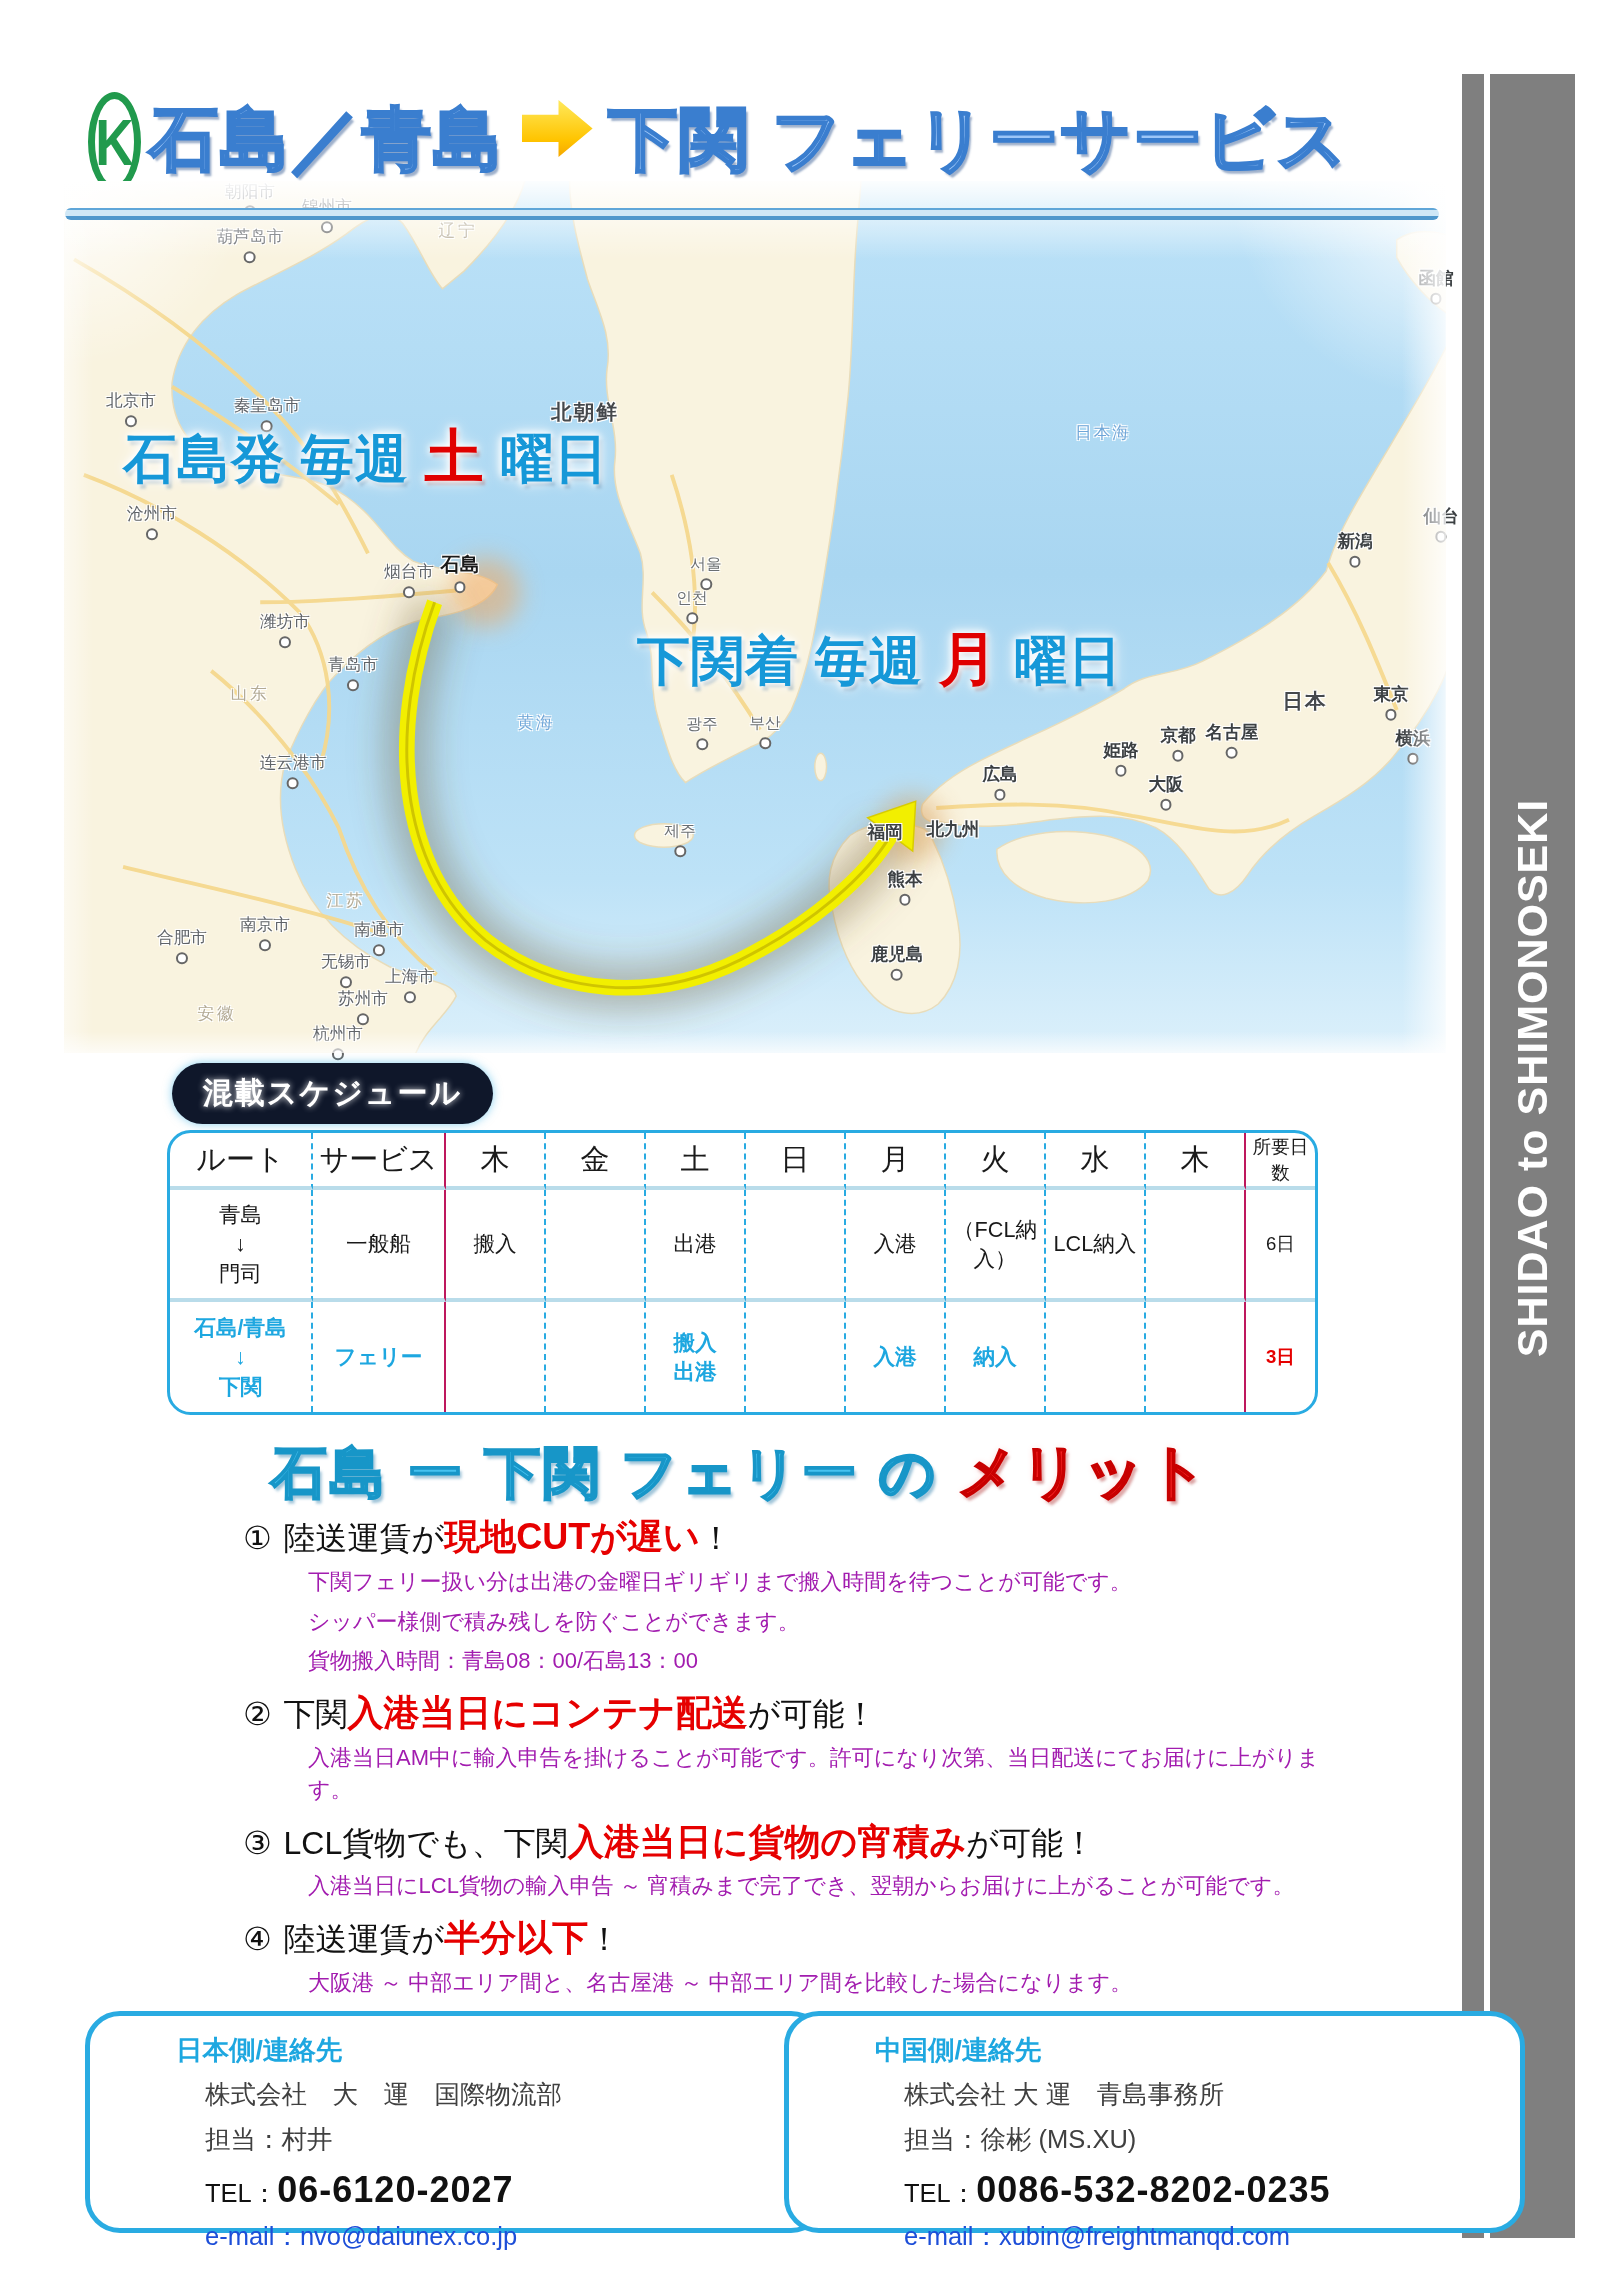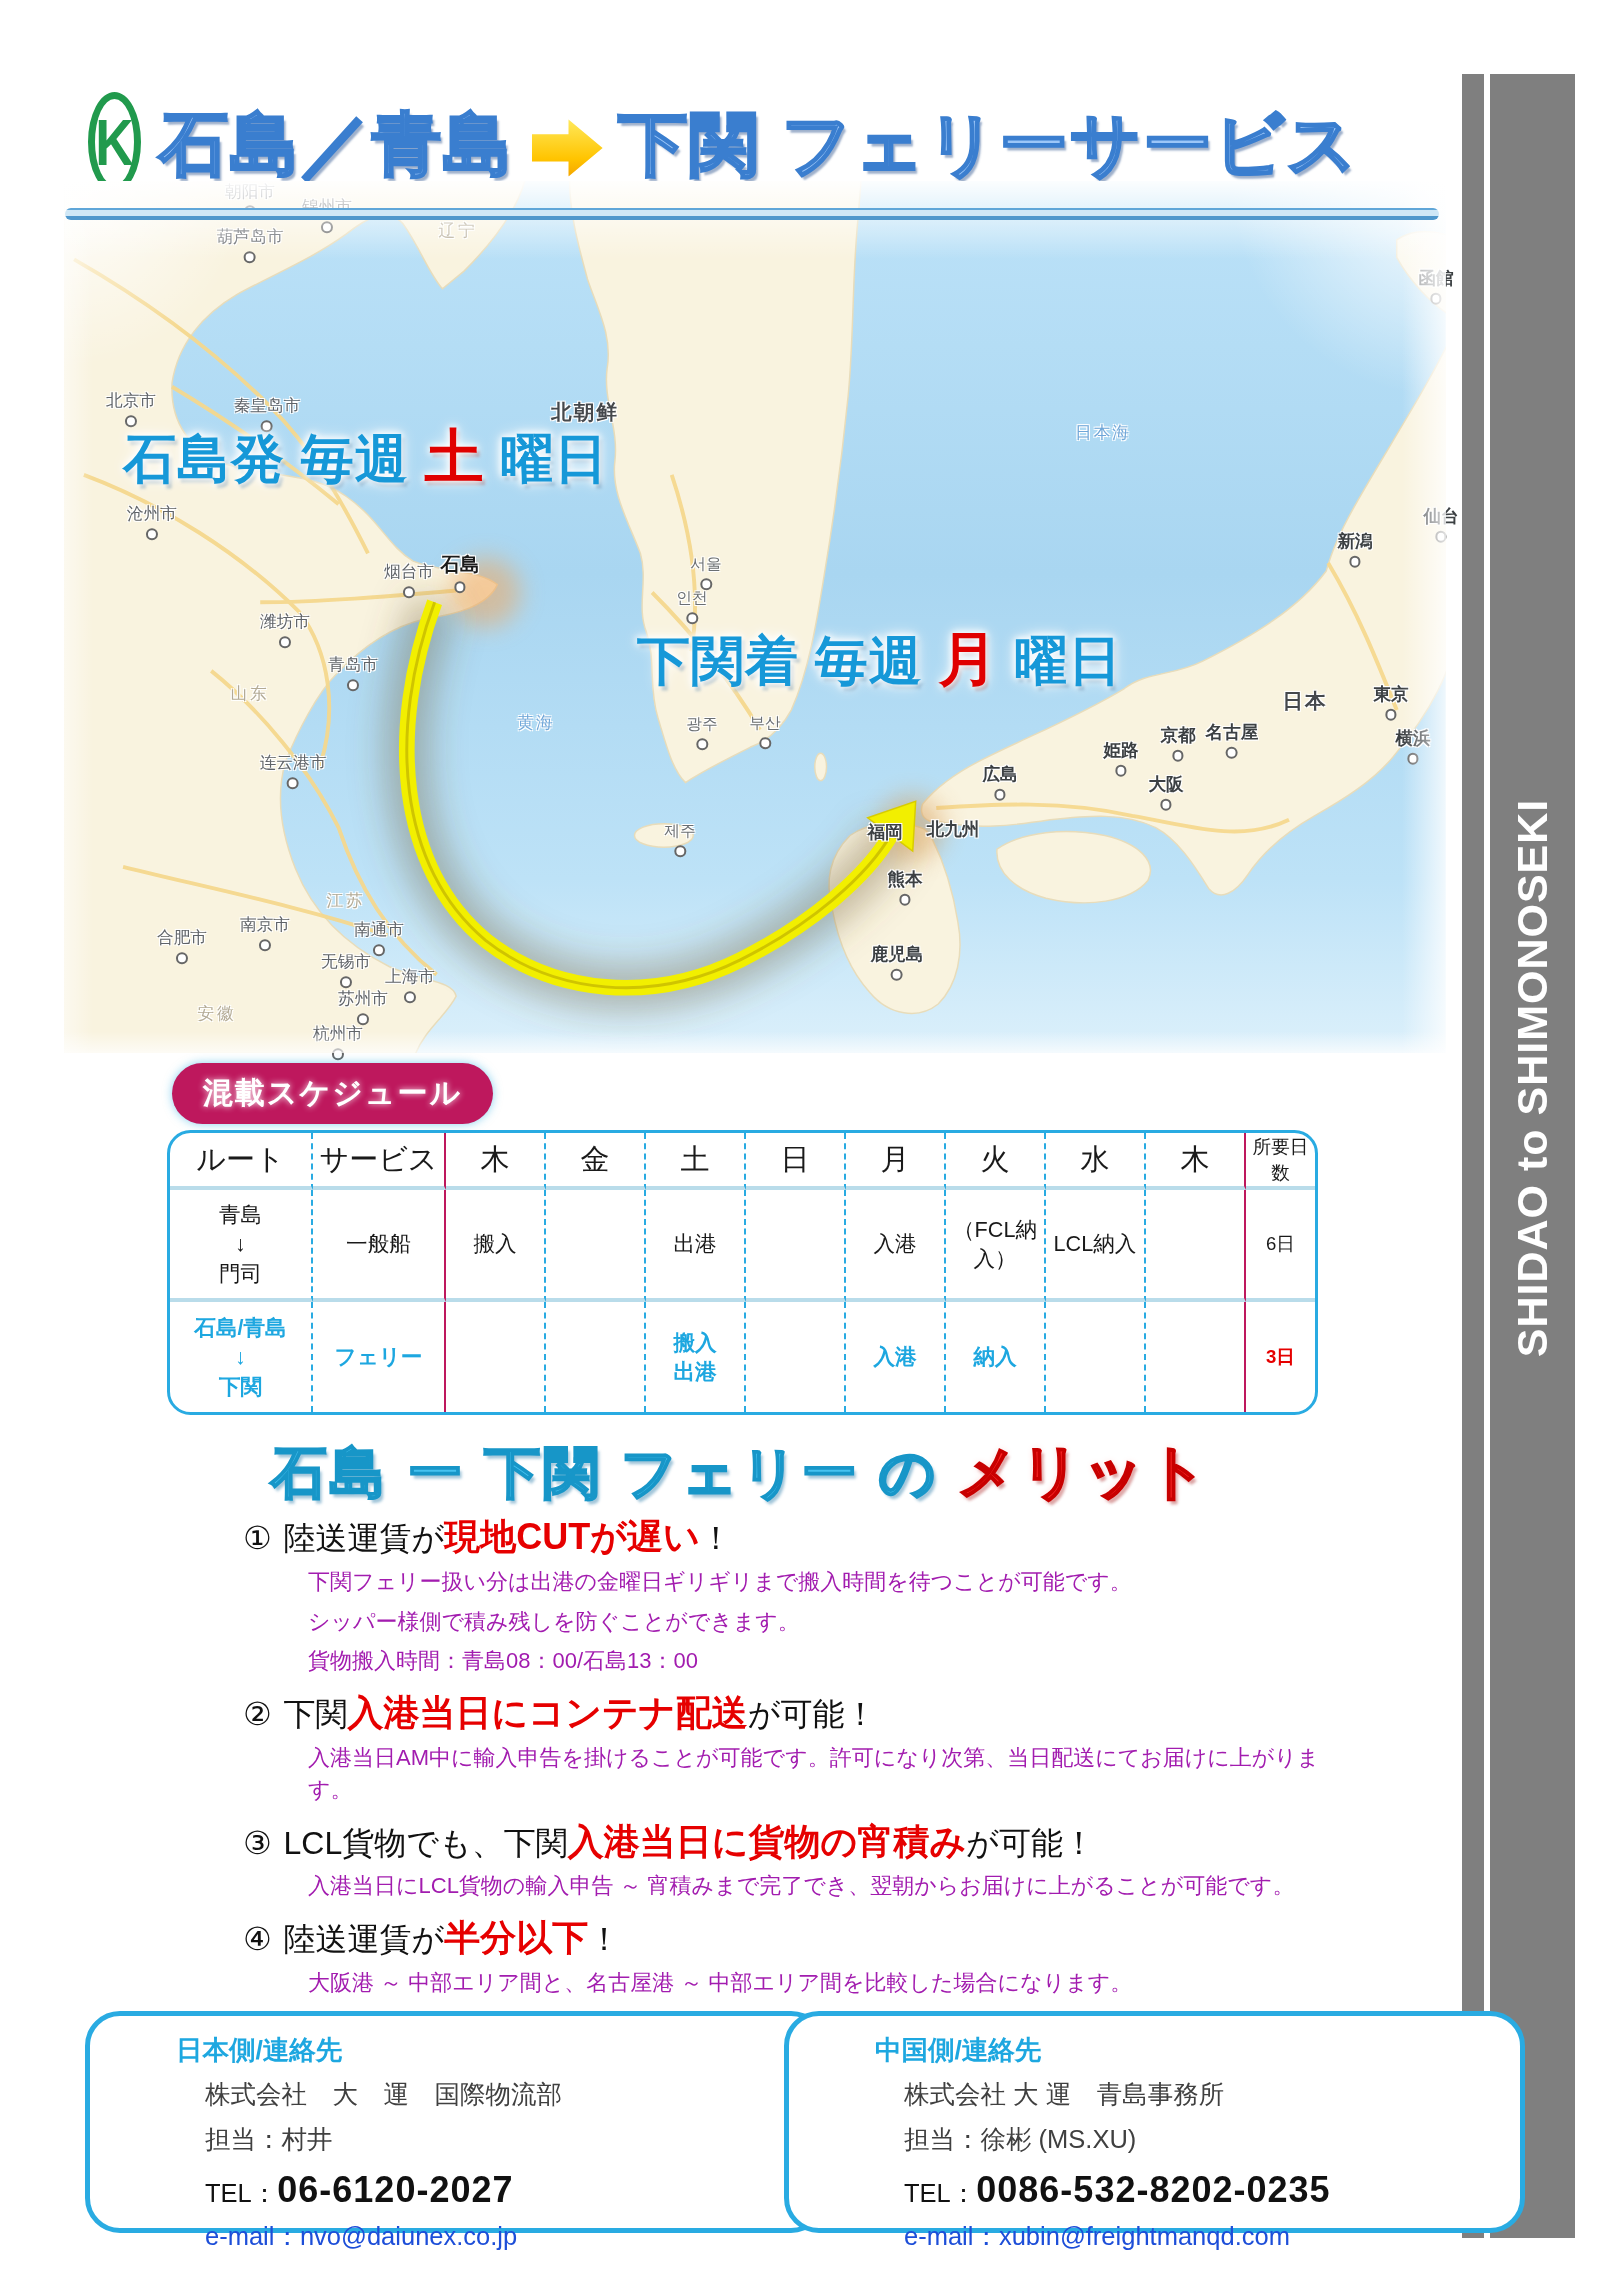--- a/index.html
+++ b/index.html
@@ -9,21 +9,21 @@
   
   .bar-thin{position:absolute;left:1462px;top:74px;width:21.6px;height:2164px;background:#7f7f7f;}
   .bar-wide{position:absolute;left:1490px;top:74px;width:85px;height:2164px;background:#7f7f7f;}
   .side-text{position:absolute;left:1532px;top:1078px;transform:translate(-50%,-50%) rotate(-90deg);
              white-space:nowrap;color:#fff;font-size:43px;font-weight:bold;letter-spacing:1px;}
 
   
   .logo{position:absolute;left:88px;top:92px;width:39px;height:86px;border:7.8px solid #219a4d;
         border-radius:50%;background:#fff;display:flex;align-items:center;justify-content:center;}
   .logo span{color:#219a4d;font-weight:900;font-size:65px;transform:scaleX(.82);line-height:1;}
-  .title-row{position:absolute;left:159px;top:94px;height:102px;display:flex;align-items:center;}
+  .title-row{position:absolute;left:149px;top:94px;height:102px;display:flex;align-items:flex-start;}
   .t3d{font-size:69px;font-weight:900;letter-spacing:2px;color:#9cc6f8;
        -webkit-text-stroke:2.5px #3a7ecf;
        text-shadow:2.9px 3.9px 2px rgba(40,80,140,.45);white-space:nowrap;}
   .head-arrow{width:71px;height:57px;margin:5.9px 15.7px 0 17.6px;
        background:linear-gradient(180deg,#ffe95c 0%,#ffc400 70%,#f5a700 100%);
        clip-path:polygon(0 26%,52% 26%,52% 0,100% 50%,52% 100%,52% 74%,0 74%);
        filter:drop-shadow(2px 2.9px 1px rgba(120,90,0,.35));}
   .underline{position:absolute;left:65px;top:208px;width:1374px;height:11.8px;border-radius:5.9px;
        background:linear-gradient(180deg,#5fa6d8 0 2px,#cfe7f6 2px 7.8px,#4f97cc 7.8px 11.8px);z-index:6;}
 
@@ -52,21 +52,21 @@
   .overlay-text{position:absolute;z-index:5;font-size:53px;font-weight:900;white-space:nowrap;
       color:#1698d8;letter-spacing:1px;
       text-shadow:0 0 5.9px #fff,0 0 9.8px #fff,0 0 15.7px #fff,2.9px 3.9px 2.9px rgba(10,70,120,.35);}
   .overlay-text .day{color:#e00000;font-size:59px;
       text-shadow:0 0 5.9px #fff,0 0 9.8px #fff,0 0 15.7px #fff,2.9px 3.9px 2.9px rgba(120,0,0,.35);}
   .ov-depart{left:59px;top:237px;}
   .ov-arrive{left:573px;top:439px;}
 
   
   .badge{position:absolute;left:172px;top:1063px;width:321px;height:61px;border-radius:31px;
-     background:#be185d;display:flex;align-items:center;justify-content:center;z-index:3;
+     background:#0f172a;display:flex;align-items:center;justify-content:center;z-index:3;
      box-shadow:0 0 9.8px rgba(41,171,226,.55);}
   .badge span{color:#fff;font-size:30px;font-weight:bold;letter-spacing:2px;
      text-shadow:0 0 5.9px rgba(255,255,255,.9);}
   .sched{position:absolute;left:167px;top:1130px;width:1145px;border:3.9px solid #29abe2;
      border-radius:23.5px;overflow:hidden;background:#fff;display:grid;
      grid-template-columns:143px 133px repeat(8,100px) 1fr;
      grid-template-rows:57px 112px 110px;}
   .tcell{display:flex;align-items:center;justify-content:center;text-align:center;
      white-space:pre-line;font-size:21.6px;color:#1a1a1a;line-height:1.35;
      border-right:2px dashed #29abe2;}

